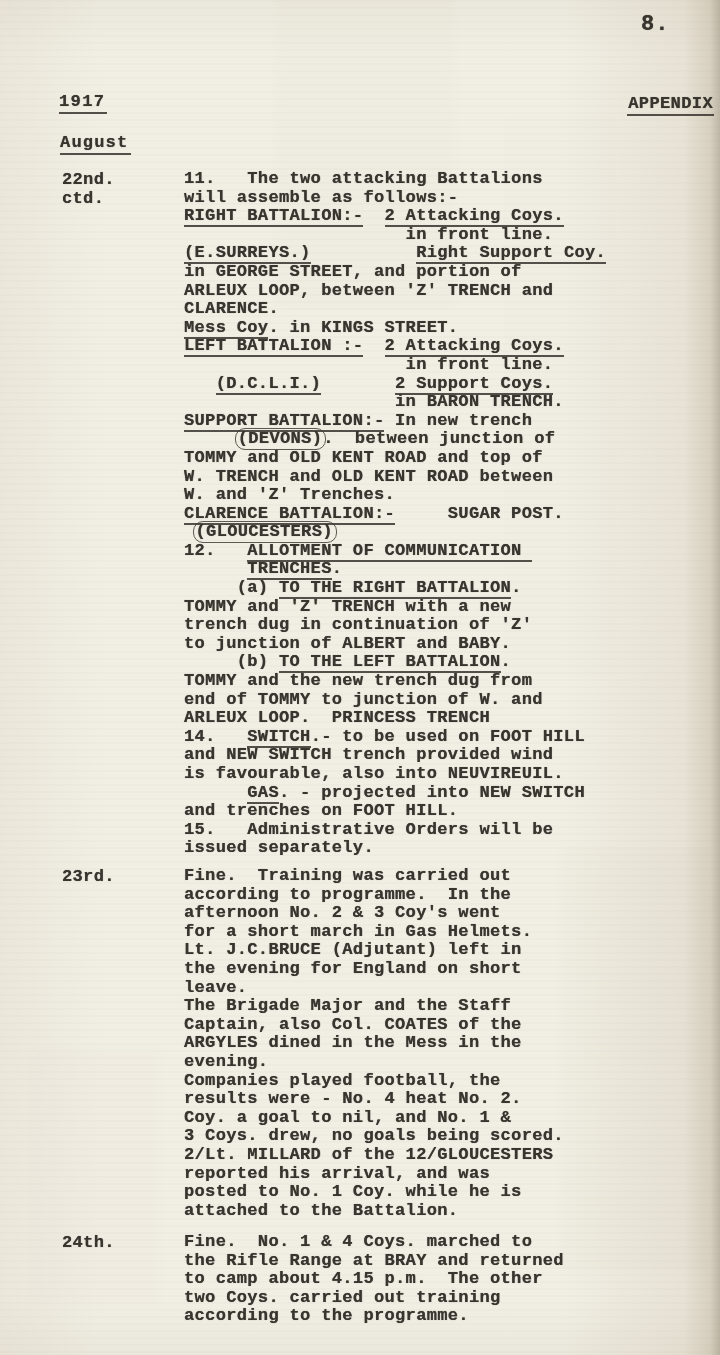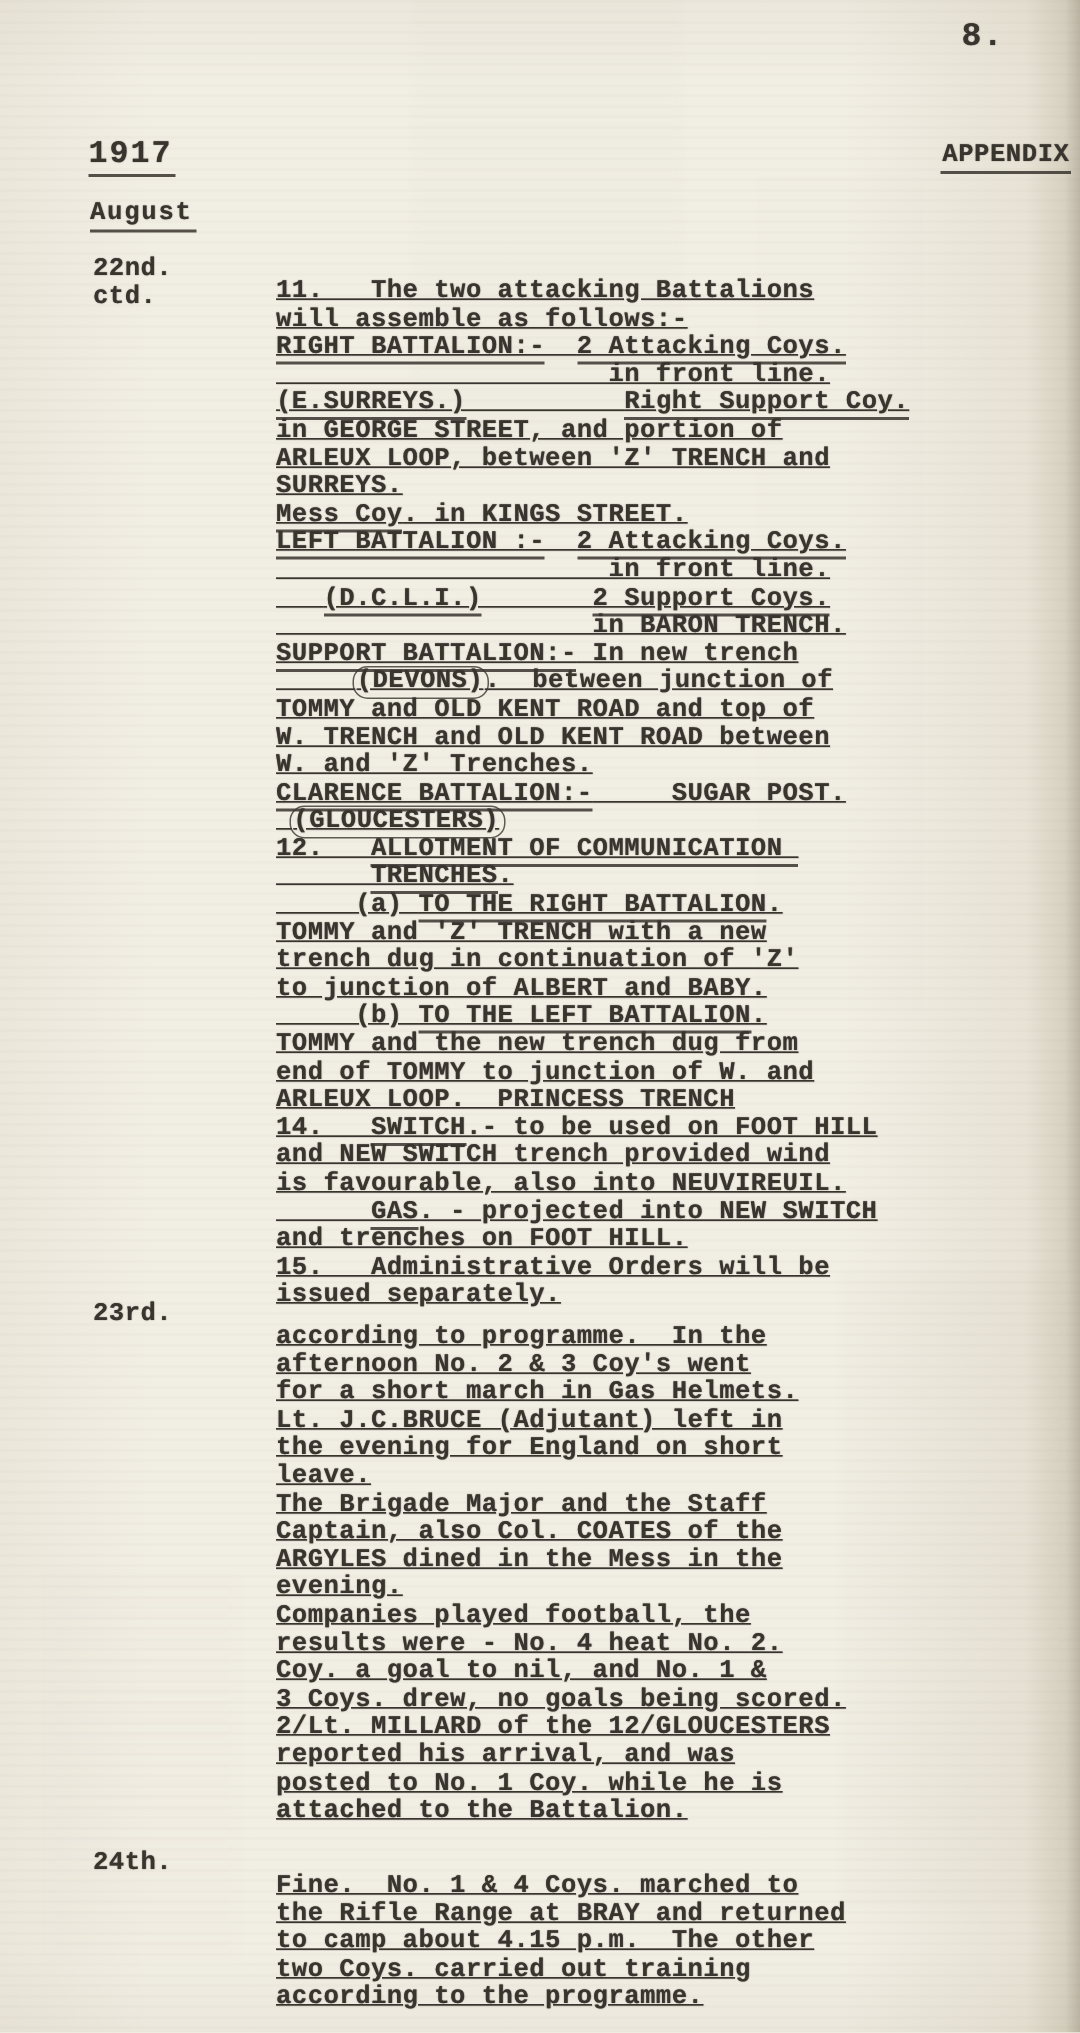--- a/index.html
+++ b/index.html
@@ -36,40 +36,40 @@
     color:#38342e;
     text-shadow:0 0 .8px rgba(56,52,46,.6), .3px .3px .5px rgba(56,52,46,.35);
     font-weight:700;
   }
   .page-number{
     position:absolute;left:641px;top:12px;
     font-size:22px;letter-spacing:1px;white-space:pre;
   }
   .year{
     position:absolute;left:59px;top:92px;
-    font-size:21px;letter-spacing:1.4px;white-space:pre;
+    font-size:17px;letter-spacing:1.4px;white-space:pre;
     border-bottom:2px solid rgba(56,52,46,.85);padding:0 2px 1px 0;
   }
   .appendix{
     position:absolute;right:6px;top:94px;
     font-size:17px;letter-spacing:.4px;white-space:pre;
     border-bottom:2px solid rgba(56,52,46,.85);padding:0 1px 1px 1px;
   }
   .month{
     position:absolute;left:60px;top:133px;
     font-size:17px;letter-spacing:1.2px;white-space:pre;
     border-bottom:2px solid rgba(56,52,46,.85);padding:0 3px 1px 0;
   }
   .entries{position:absolute;inset:0;}
   .entry{position:absolute;left:0;width:100%;}
   .entry:nth-child(1){top:170px;}
   .entry:nth-child(2){top:867px;}
   .entry:nth-child(3){top:1233px;}
   .date-col{position:absolute;left:62px;top:1px;}
-  .body-col{position:absolute;left:184px;top:16px;text-decoration:underline;}
+  .body-col{position:absolute;left:184px;top:0;}
   .tline{
     white-space:pre;line-height:18.6px;height:18.6px;
     font-size:17px;letter-spacing:.35px;
   }
   .u{border-bottom:2px solid rgba(56,52,46,.85);}
   .box{
     border:1.8px solid rgba(56,52,46,.8);
     border-radius:10px;
     padding:0 3px 1px 2px;margin:0 -3px -1px -2px;
   }
@@ -95,21 +95,21 @@
           <div class="tline">ctd.</div>
         </div>
         <div class="body-col ink">
           <div class="tline"><span>11.   The two attacking Battalions</span></div>
           <div class="tline"><span>will assemble as follows:-</span></div>
           <div class="tline"><span class="u">RIGHT BATTALION:-</span><span>  </span><span class="u">2 Attacking Coys.</span></div>
           <div class="tline"><span>                     in front line.</span></div>
           <div class="tline"><span class="u">(E.SURREYS.)</span><span>          </span><span class="u">Right Support Coy.</span></div>
           <div class="tline"><span>in GEORGE STREET, and portion of</span></div>
           <div class="tline"><span>ARLEUX LOOP, between 'Z' TRENCH and</span></div>
-          <div class="tline"><span>SURREYS.</span></div>
+          <div class="tline"><span>CLARENCE.</span></div>
           <div class="tline"><span class="u">Mess Coy</span><span>. in KINGS STREET.</span></div>
           <div class="tline"><span class="u">LEFT BATTALION :-</span><span>  </span><span class="u">2 Attacking Coys.</span></div>
           <div class="tline"><span>                     in front line.</span></div>
           <div class="tline"><span>   </span><span class="u">(D.C.L.I.)</span><span>       </span><span class="u">2 Support Coys.</span></div>
           <div class="tline"><span>                    in BARON TRENCH.</span></div>
           <div class="tline"><span class="u">SUPPORT BATTALION:-</span><span> In new trench</span></div>
           <div class="tline"><span>     </span><span class="box">(DEVONS)</span><span>.  between junction of</span></div>
           <div class="tline"><span>TOMMY and OLD KENT ROAD and top of</span></div>
           <div class="tline"><span>W. TRENCH and OLD KENT ROAD between</span></div>
           <div class="tline"><span>W. and 'Z' Trenches.</span></div>
@@ -132,20 +132,21 @@
           <div class="tline"><span>and trenches on FOOT HILL.</span></div>
           <div class="tline"><span>15.   Administrative Orders will be</span></div>
           <div class="tline"><span>issued separately.</span></div>
         </div>
       </div>
       <div class="entry">
         <div class="date-col ink">
           <div class="tline">23rd.</div>
         </div>
         <div class="body-col ink">
+          <div class="tline"><span>Fine.  Training was carried out</span></div>
           <div class="tline"><span>according to programme.  In the</span></div>
           <div class="tline"><span>afternoon No. 2 &amp; 3 Coy's went</span></div>
           <div class="tline"><span>for a short march in Gas Helmets.</span></div>
           <div class="tline"><span>Lt. J.C.BRUCE (Adjutant) left in</span></div>
           <div class="tline"><span>the evening for England on short</span></div>
           <div class="tline"><span>leave.</span></div>
           <div class="tline"><span>The Brigade Major and the Staff</span></div>
           <div class="tline"><span>Captain, also Col. COATES of the</span></div>
           <div class="tline"><span>ARGYLES dined in the Mess in the</span></div>
           <div class="tline"><span>evening.</span></div>

